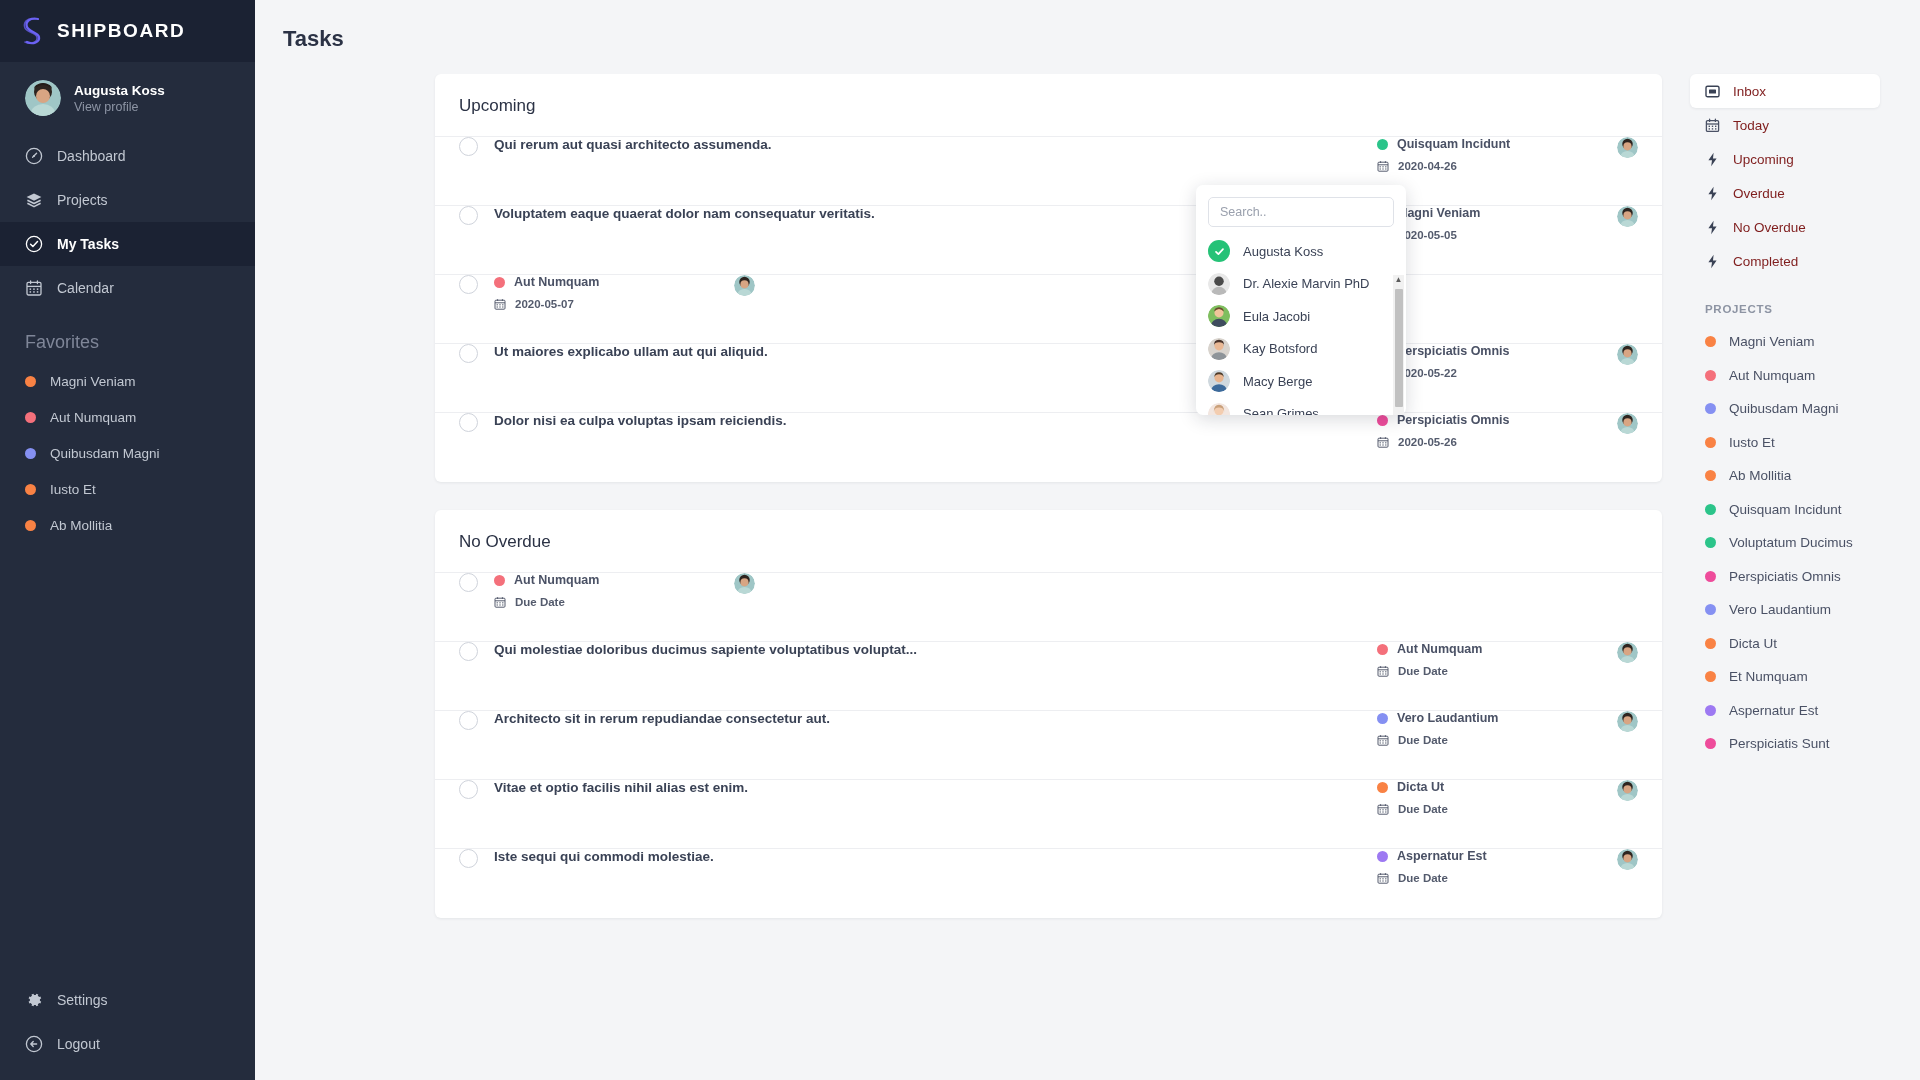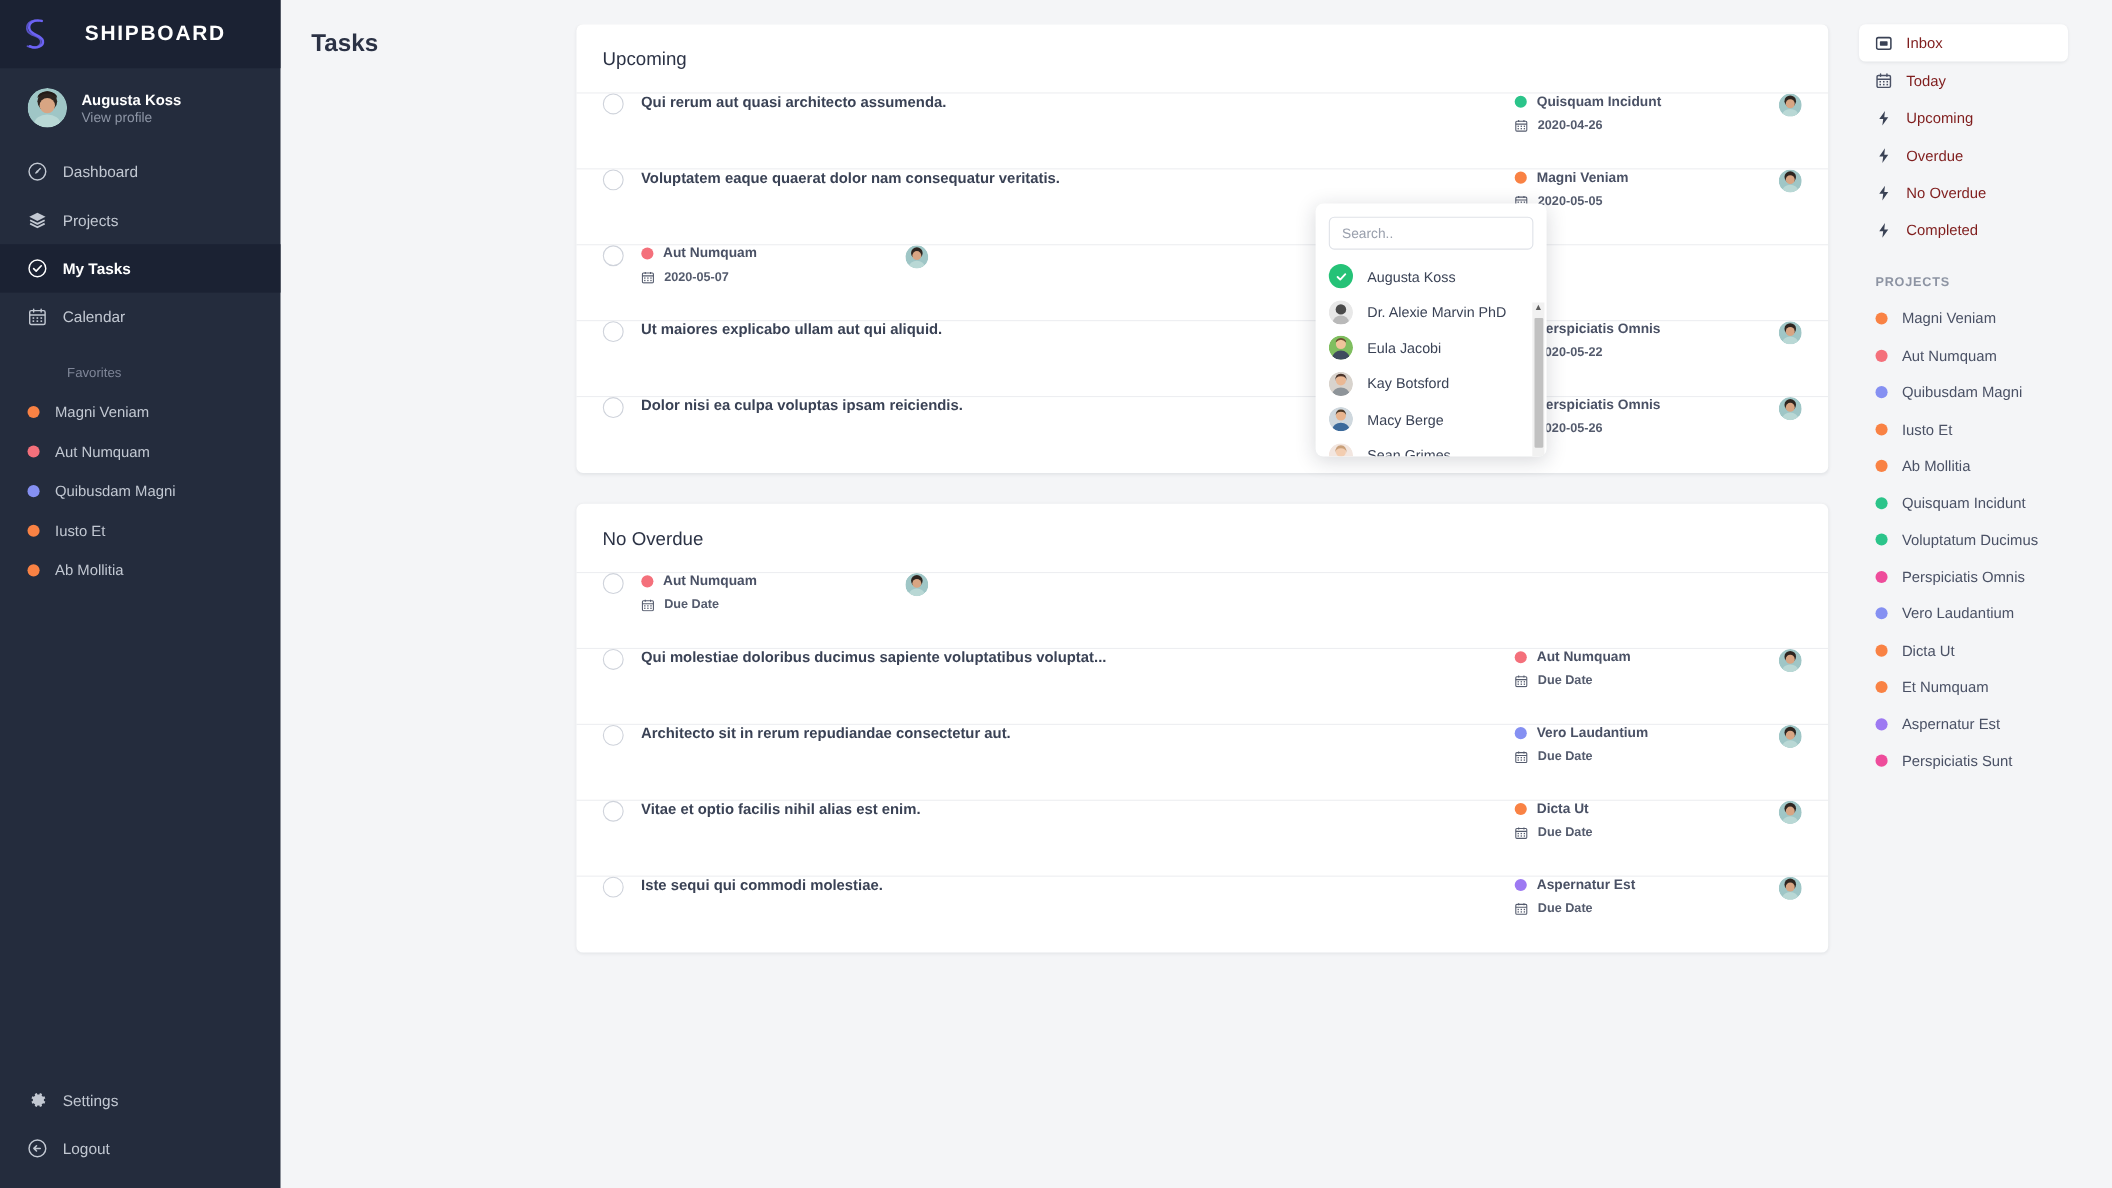--- a/index.html
+++ b/index.html
@@ -22,21 +22,20 @@
   .brand {
     height: 62px;
     background: #1b2233;
     display: flex; align-items: center;
     padding-left: 22px; gap: 13px;
   }
   .brand-logo { width: 22px; height: 30px; display:block; }
   .brand-name {
     color: #ffffff; font-size: 19px; font-weight: bold;
     letter-spacing: 1.6px;
-    margin-left: 20px;
   }
   .profile {
     display: flex; align-items: center; gap: 13px;
     padding: 18px 0 18px 25px;
   }
   .avatar-img {
     width: 36px; height: 36px; border-radius: 50%;
     flex: 0 0 36px; overflow: hidden; display:block;
   }
   .profile-text { display: flex; flex-direction: column; gap: 2px; }
@@ -45,36 +44,35 @@
 
   .nav-item {
     display: flex; align-items: center; gap: 14px;
     height: 44px; padding-left: 25px;
     color: #c2c8d2; font-size: 14px; cursor: pointer;
   }
   .nav-item.active { background: #1b2233; color: #ffffff; font-weight: bold; }
   .nav-icon { width: 18px; height: 18px; flex: 0 0 18px; display:block; }
 
   .section-label {
-    color: #7f8698; font-size: 12px;
+    color: #7f8698; font-size: 18px;
     padding: 22px 0 10px 25px;
-    margin-left: 36px;
   }
   .fav-item {
     display: flex; align-items: center; gap: 14px;
     height: 36px; padding-left: 25px;
     color: #c2c8d2; font-size: 13.5px; cursor: pointer;
   }
   .dot { width: 11px; height: 11px; border-radius: 50%; flex: 0 0 11px; display:block; }
   .sidebar-bottom { position: absolute; bottom: 14px; left: 0; right: 0; }
 
   
   .main {
     flex: 1 1 auto; height: 1080px;
-    display: flex; 
+    display: flex; flex-direction: column;
     overflow: hidden; position: relative;
   }
   .page-title {
     font-size: 22px; color: #2b3245;
     padding: 26px 0 0 28px;
   }
   .content-row {
     display: flex; flex: 1 1 auto; overflow: hidden;
     padding: 22px 0 0 0;
   }

